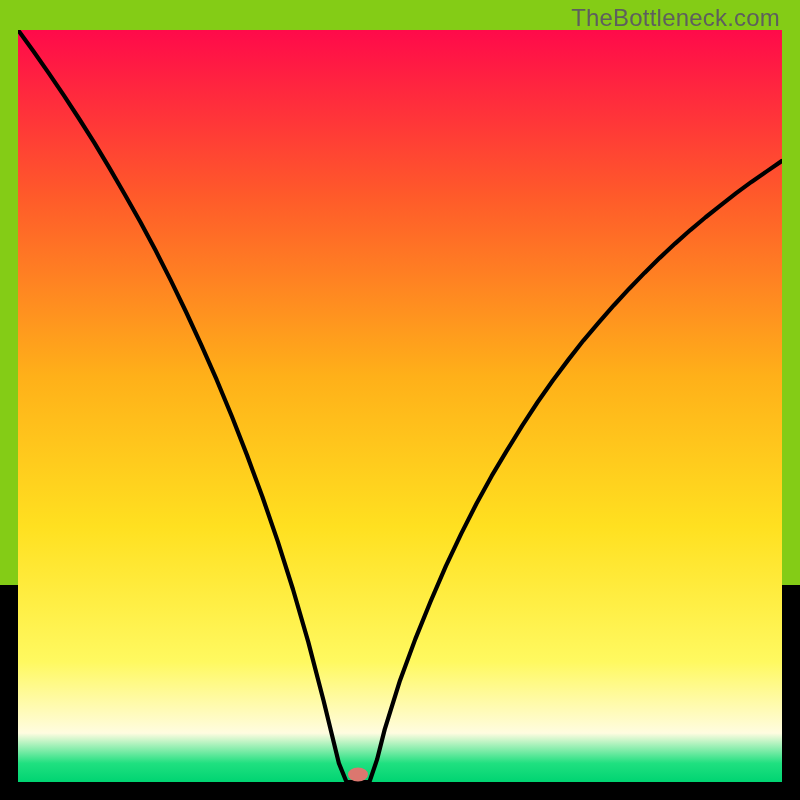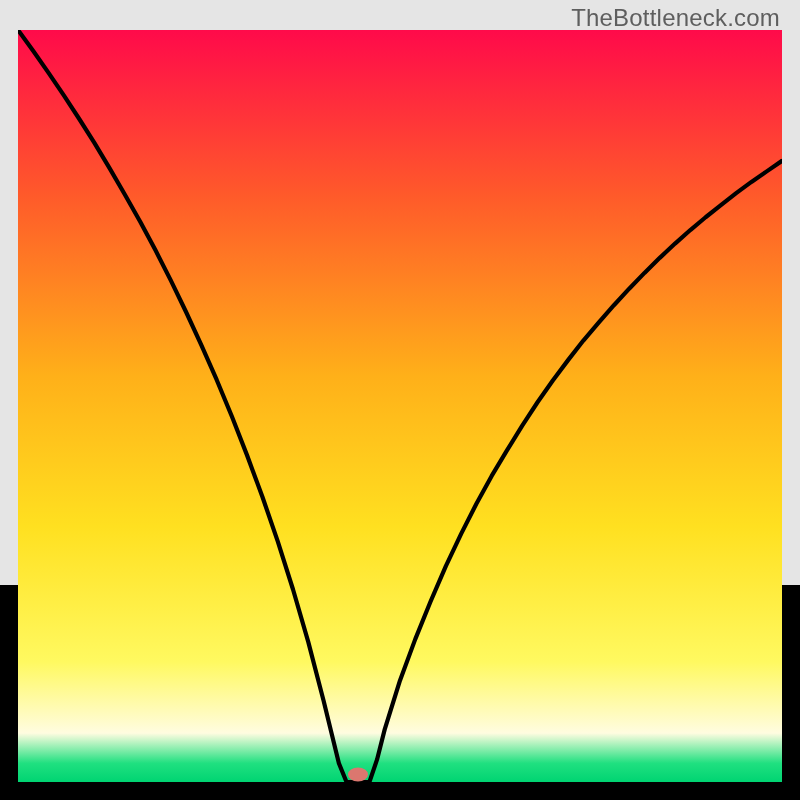--- a/index.html
+++ b/index.html
@@ -8,21 +8,21 @@
     width: 800px;
     height: 800px;
     background: #000000;
     font-family: Arial, Helvetica, sans-serif;
     overflow: hidden;
   }
   .frame {
     position: relative;
     width: 800px;
     height: 585px;
-    background: #e5e5e5;
+    background: #84cc16;
   }
   .watermark {
     position: absolute;
     top: 4px;
     right: 20px;
     color: #5e5e5e;
     font-size: 24px;
     font-weight: 500;
     letter-spacing: 0.2px;
     z-index: 20;

